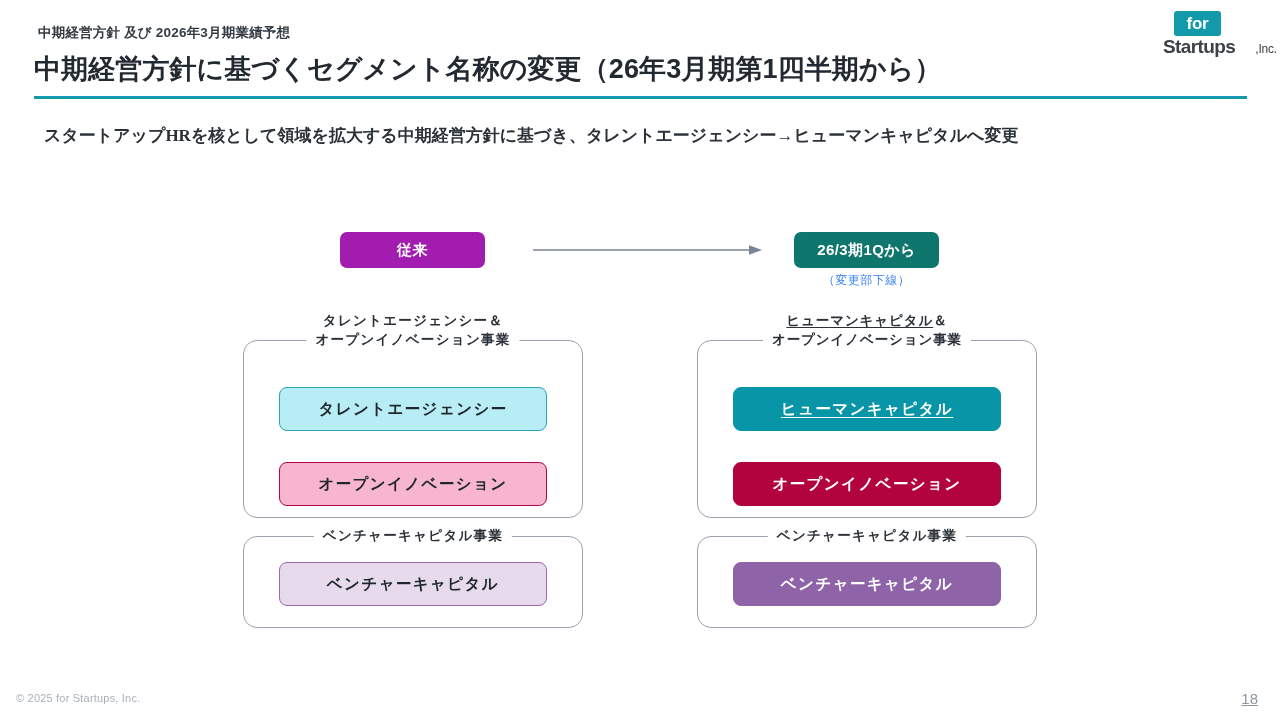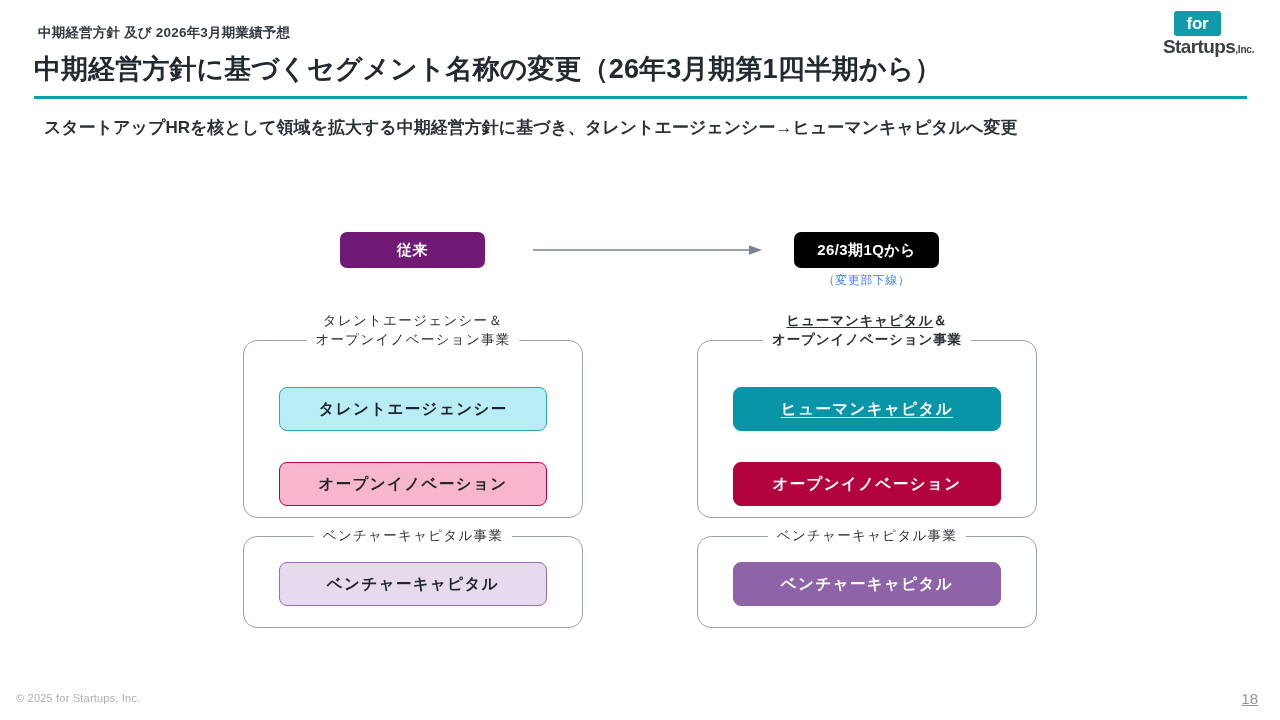--- a/index.html
+++ b/index.html
@@ -74,31 +74,33 @@
     position: absolute;
     left: 1px;
     top: 27px;
     font-size: 19px;
     font-weight: 700;
     color: #3c4148;
     letter-spacing: -0.6px;
     white-space: nowrap;
   }
   .logo-inc {
-    font-size: 10px;
-    font-weight: 700;
+    font-size: 12px;
+    font-weight: 400;
     letter-spacing: -0.2px;
+    margin-left: 20px;
   }
 
   
   .lead {
     position: absolute;
     left: 44px;
-    top: 112px;
+    top: 120px;
     width: 1200px;
+    font-family: Liberation Serif, serif;
   }
   .lead-line {
     font-size: 17px;
     font-weight: 700;
     line-height: 31px;
     color: #2b3138;
     white-space: nowrap;
   }
 
   
@@ -111,27 +113,27 @@
     font-weight: 700;
     display: flex;
     align-items: center;
     justify-content: center;
     letter-spacing: .4px;
   }
   .badge-before {
     left: 340px;
     top: 232px;
     width: 145px;
-    background: #701a75;
+    background: #a21caf;
   }
   .badge-after {
     left: 794px;
     top: 232px;
     width: 145px;
-    background: #000000;
+    background: #0f766e;
   }
   .badge-note {
     position: absolute;
     left: 794px;
     top: 272px;
     width: 145px;
     text-align: center;
     font-size: 12px;
     color: #3b82f6;
     letter-spacing: .5px;
@@ -156,20 +158,21 @@
     left: 50%;
     transform: translateX(-50%);
     background: #ffffff;
     padding: 0 9px;
     text-align: center;
     white-space: nowrap;
     font-size: 13.5px;
     line-height: 19px;
     color: #2b3138;
     letter-spacing: 1.3px;
+    font-weight: bold;
   }
   .legend-2line { top: -30px; }
   .legend-1line { top: -11px; }
   .group-legend.em { font-weight: 700; letter-spacing: .9px; }
   .group-legend u { text-decoration: underline; text-underline-offset: 2px; }
 
   
   .chip {
     position: absolute;
     height: 44px;

